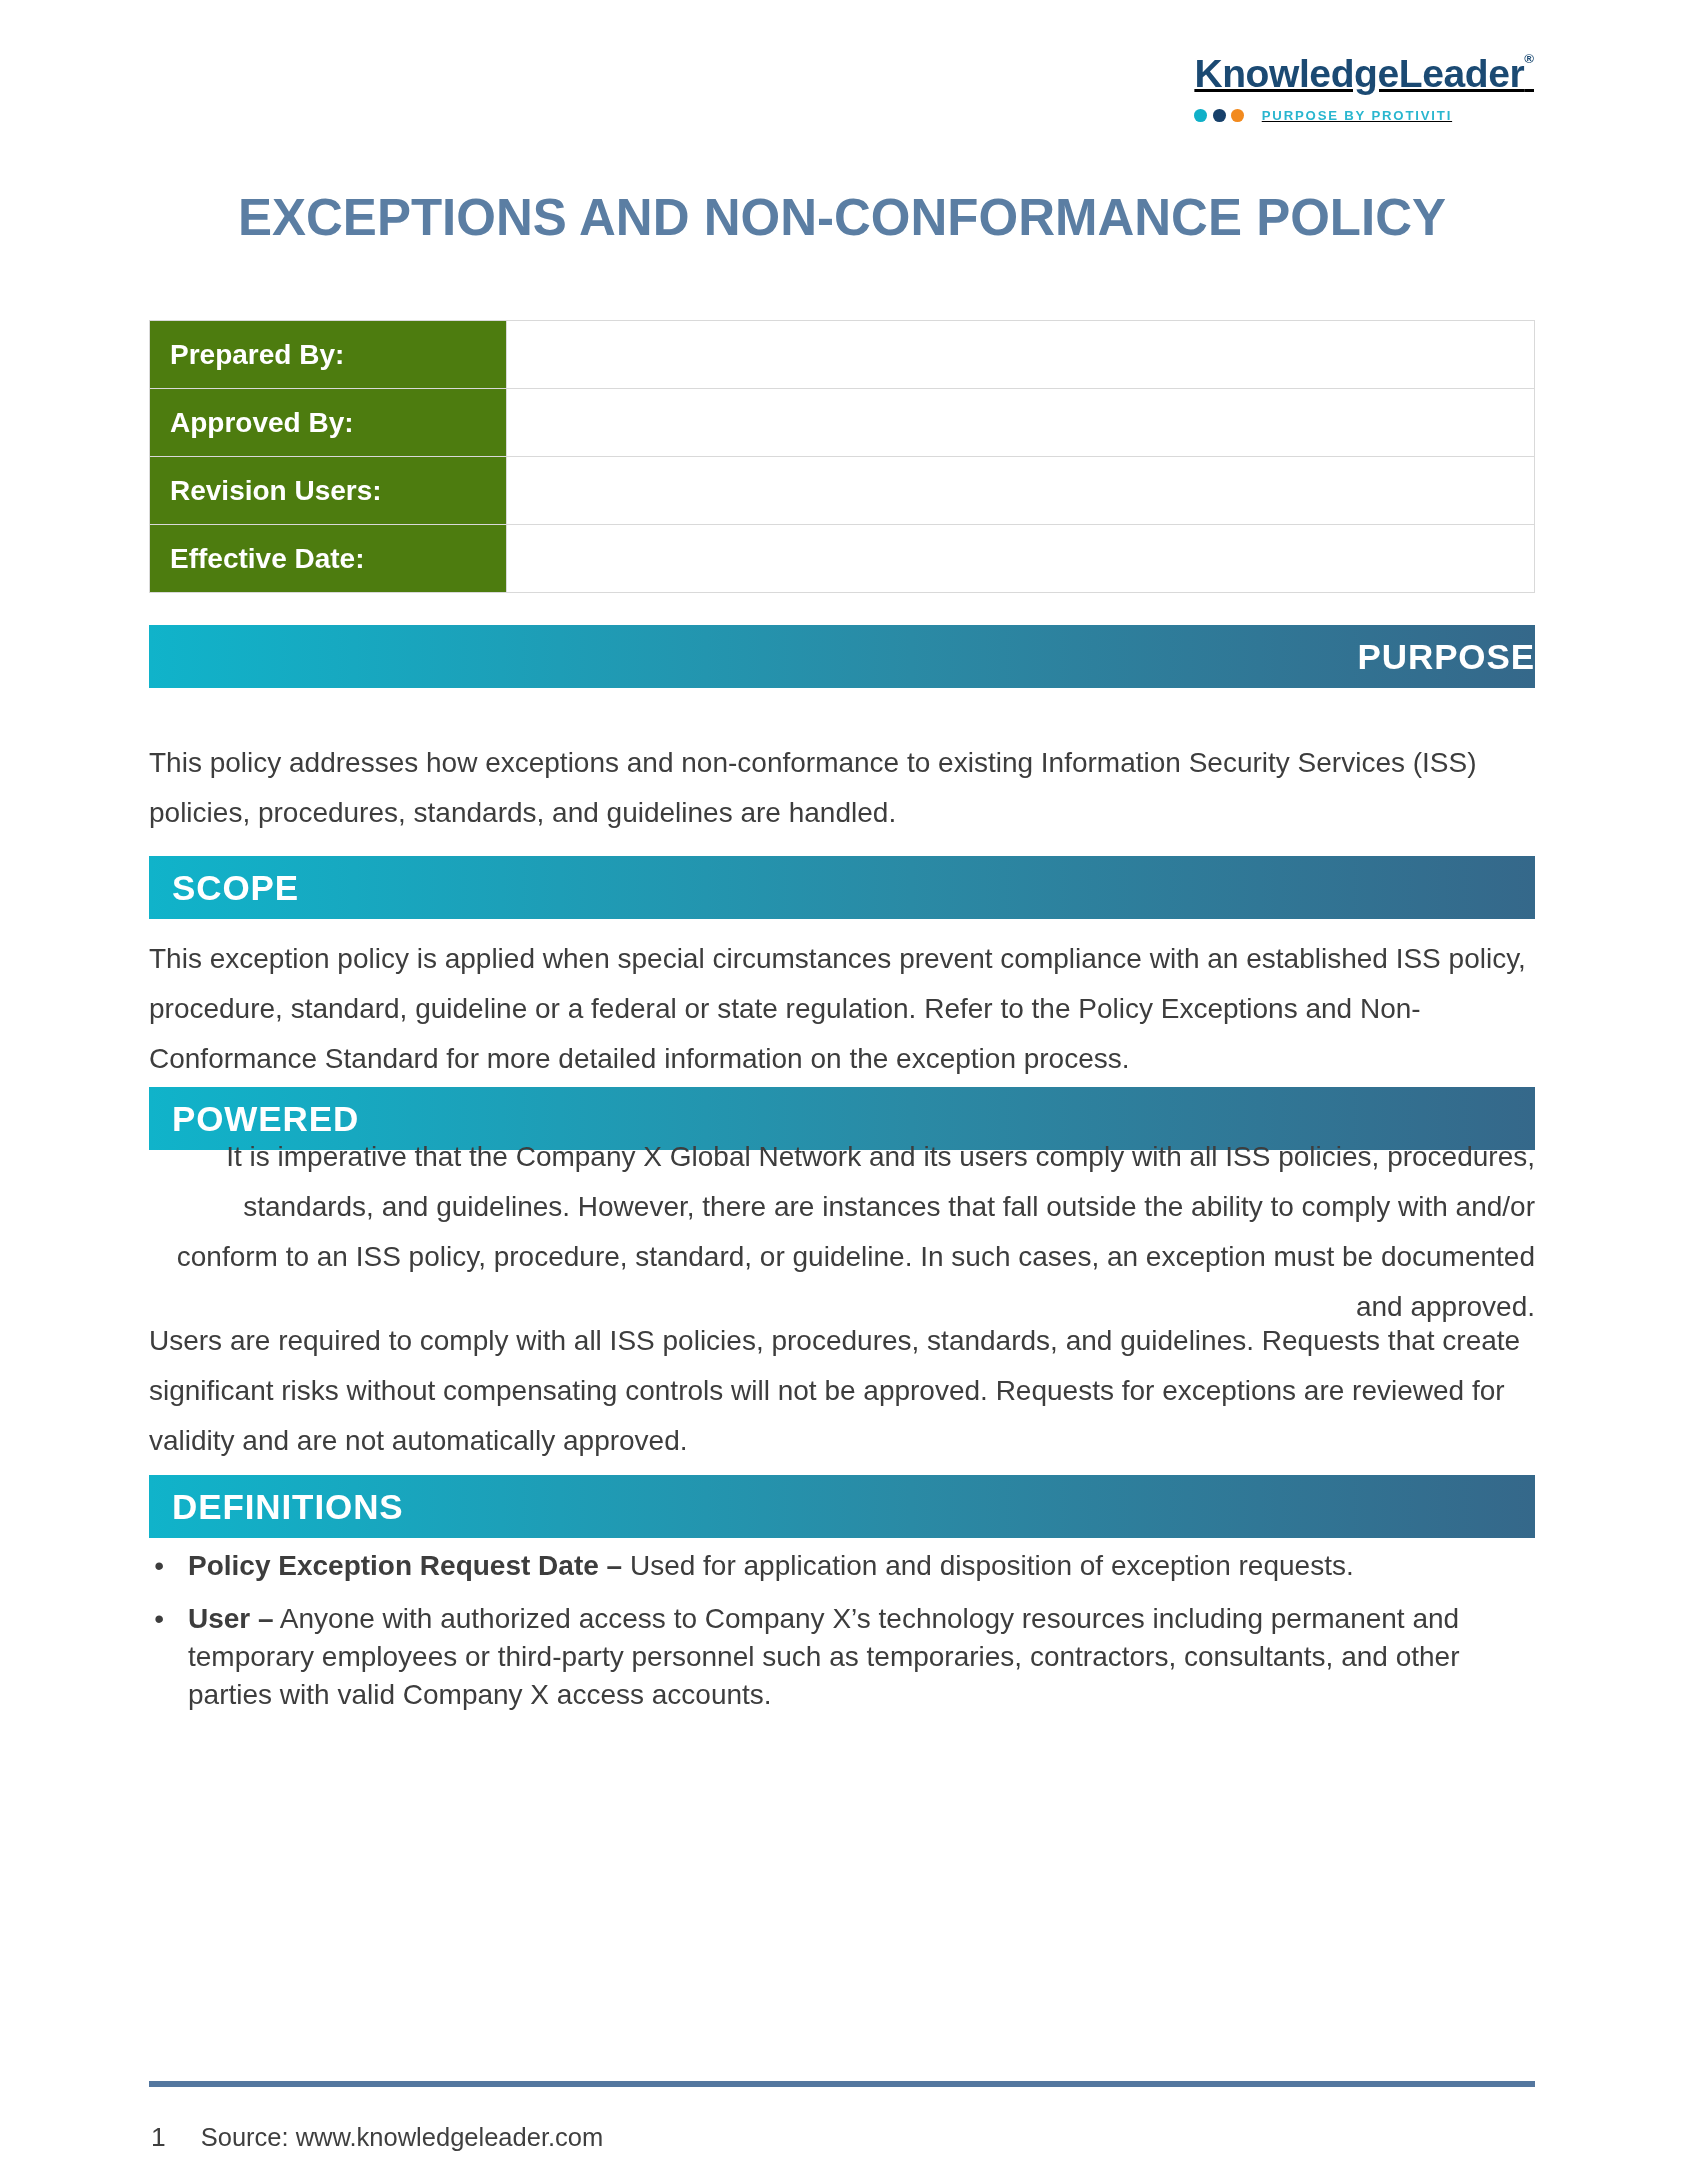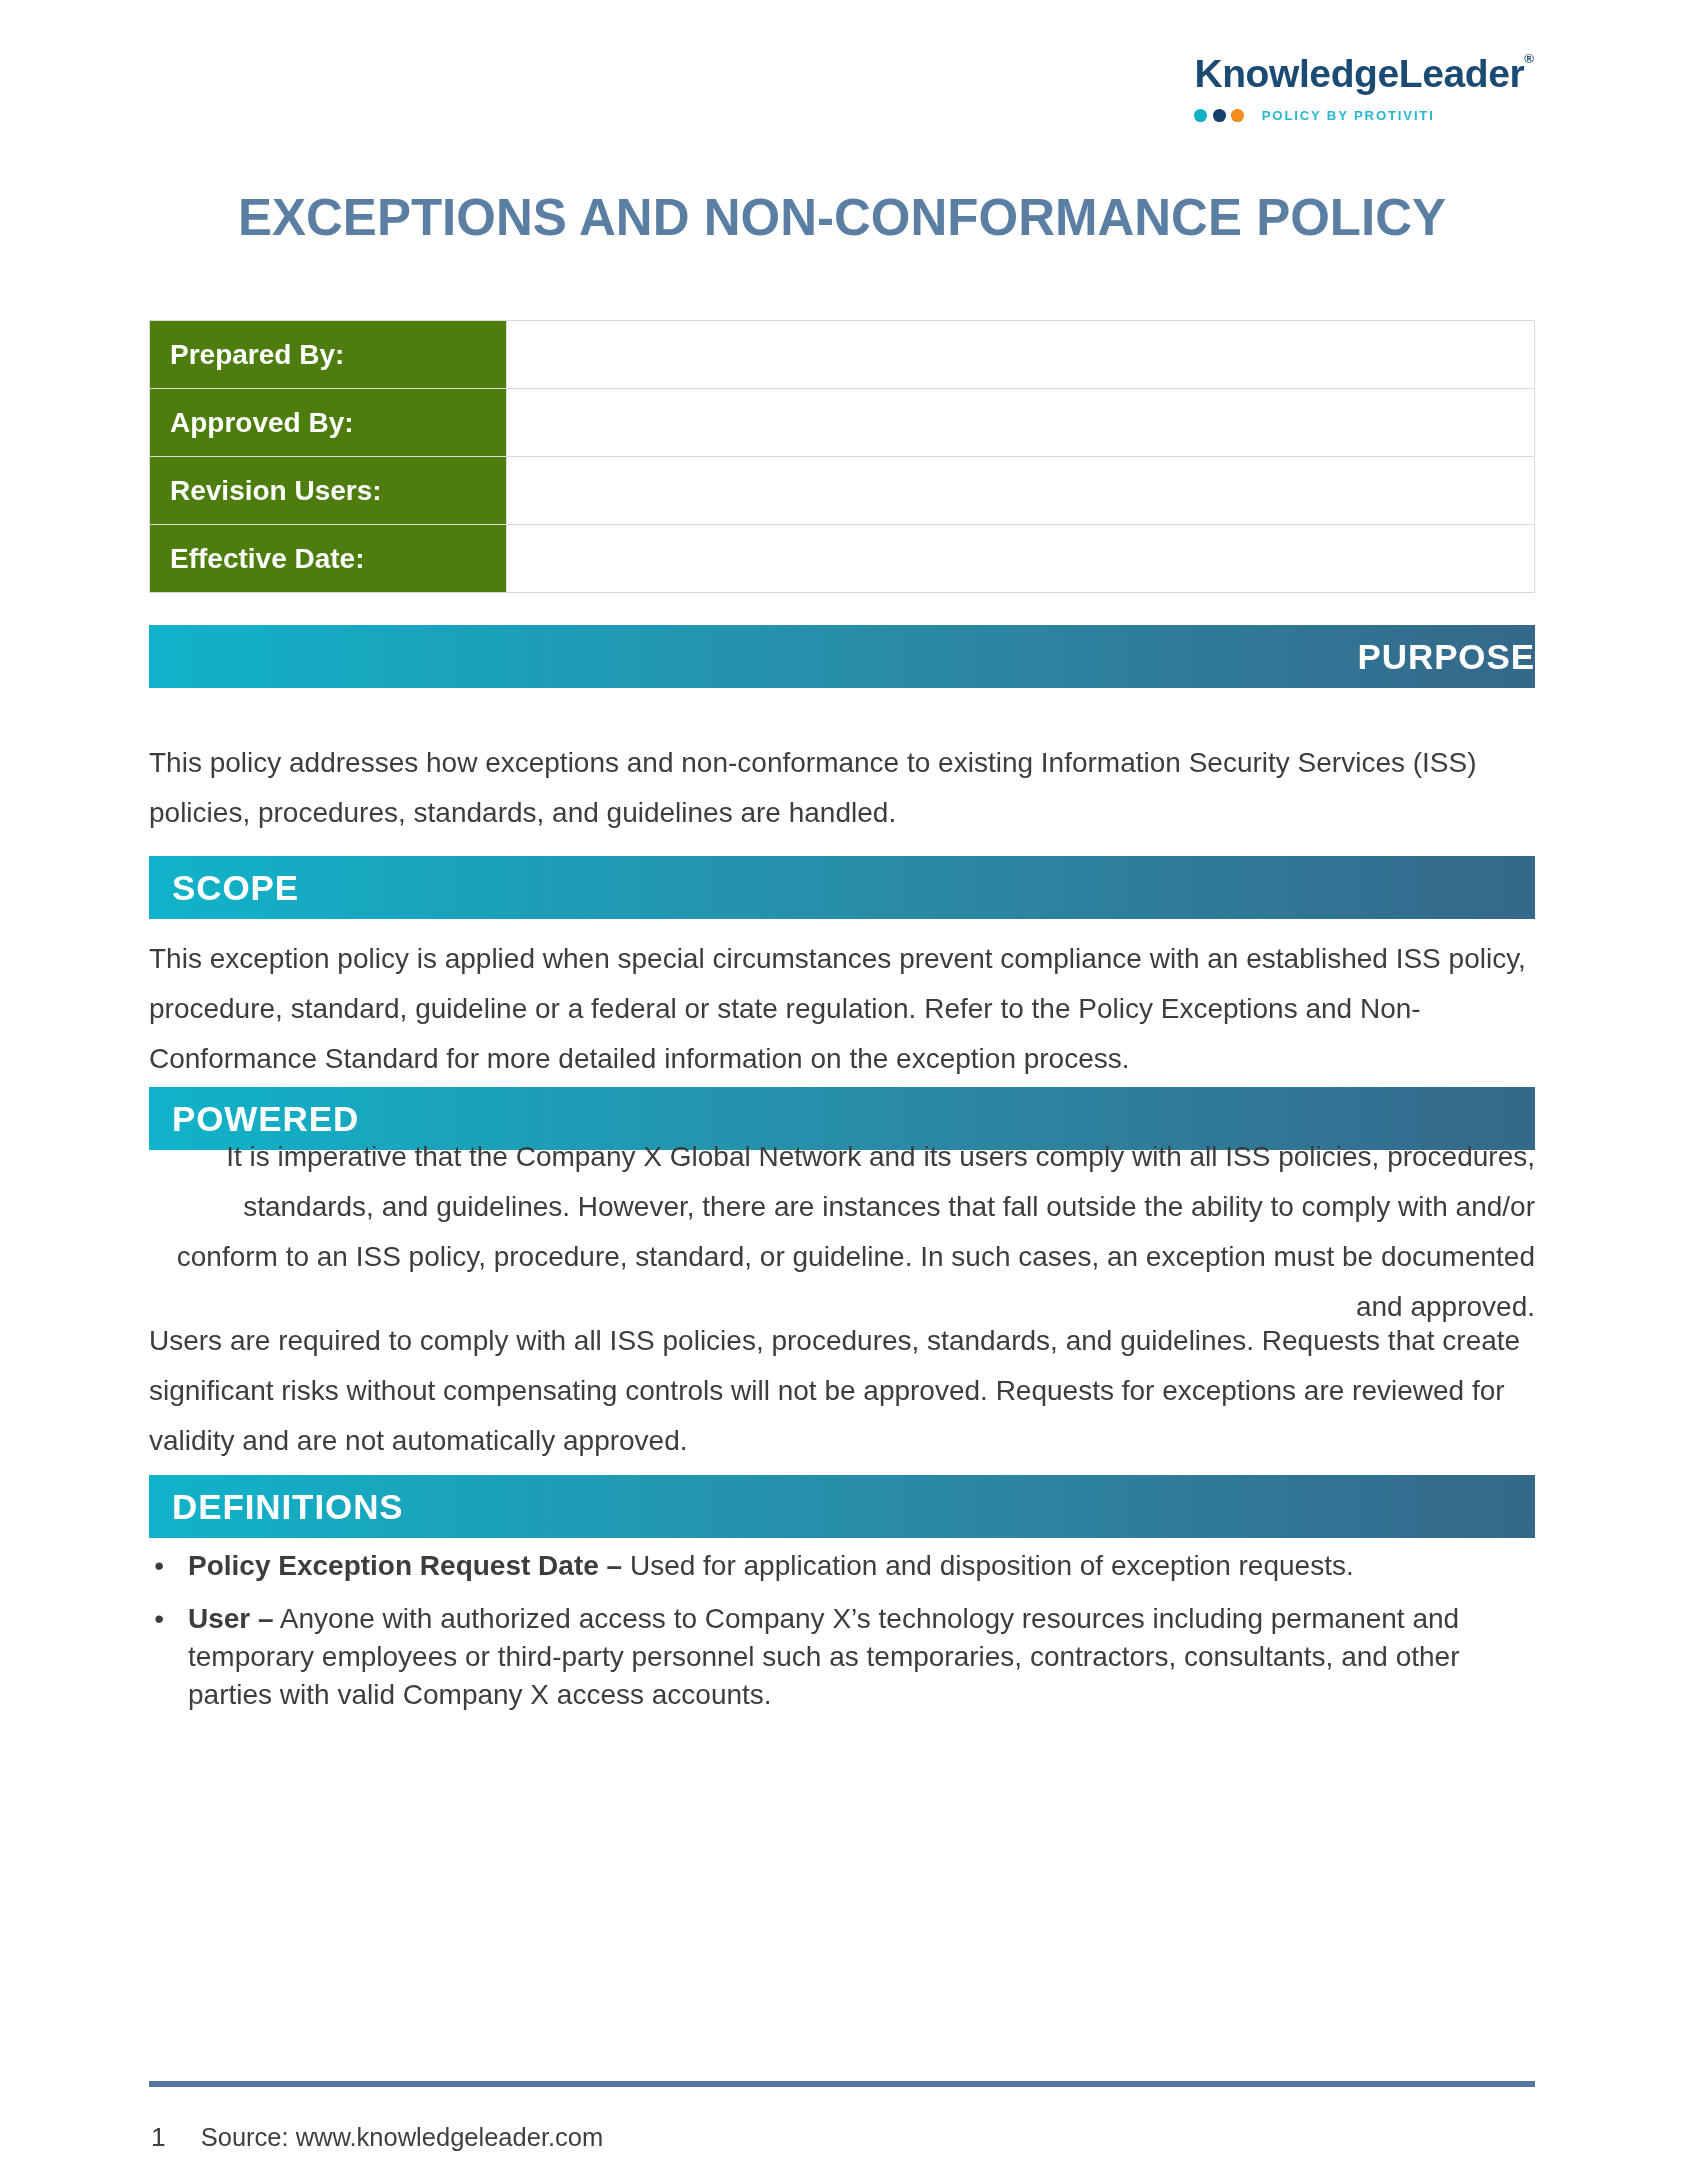--- a/index.html
+++ b/index.html
@@ -4,21 +4,21 @@
 <style>
   html,body{margin:0;padding:0;background:#888;}
   .page{
     position:relative;
     width:1683px;height:2183px;
     background:#ffffff;
     font-family:"Liberation Sans", sans-serif;
     overflow:hidden;
   }
   
-  .logo{position:absolute;top:52px;right:149px;text-align:left;}
+  .logo{position:absolute;top:52px;right:149px;text-align:left;text-decoration:underline;}
   .wordmark{font-size:39px;font-weight:bold;color:#1b4a73;line-height:1;letter-spacing:-0.4px;}
   .wordmark sup{font-size:13.2px;font-weight:bold;vertical-align:24px;letter-spacing:0;}
   .tagline-row{display:flex;align-items:center;margin-top:15px;}
   .dot{width:12.8px;height:12.8px;border-radius:50%;display:inline-block;}
   .dot + .dot{margin-left:5.7px;}
   .dot-teal{background:#10b0c8;}
   .dot-navy{background:#17406a;}
   .dot-orange{background:#f28a1e;}
   .tagline{margin-left:17.6px;font-size:13.2px;font-weight:bold;color:#29b6cf;letter-spacing:1.8px;}
   
@@ -83,21 +83,21 @@
 <body>
 
 <div class="page">
 
   <header class="logo">
     <div class="wordmark"><span>KnowledgeLeader</span><sup>®</sup></div>
     <div class="tagline-row">
       <span class="dot dot-teal"></span>
       <span class="dot dot-navy"></span>
       <span class="dot dot-orange"></span>
-      <span class="tagline">POLICY BY PROTIVITI</span>
+      <span class="tagline">PURPOSE BY PROTIVITI</span>
     </div>
   </header>
 
   <h1 class="doc-title">EXCEPTIONS AND NON-CONFORMANCE POLICY</h1>
 
   <table class="meta-table">
     <tbody>
       <tr>
         <td class="lbl">Prepared By:</td>
         <td class="val"></td>

